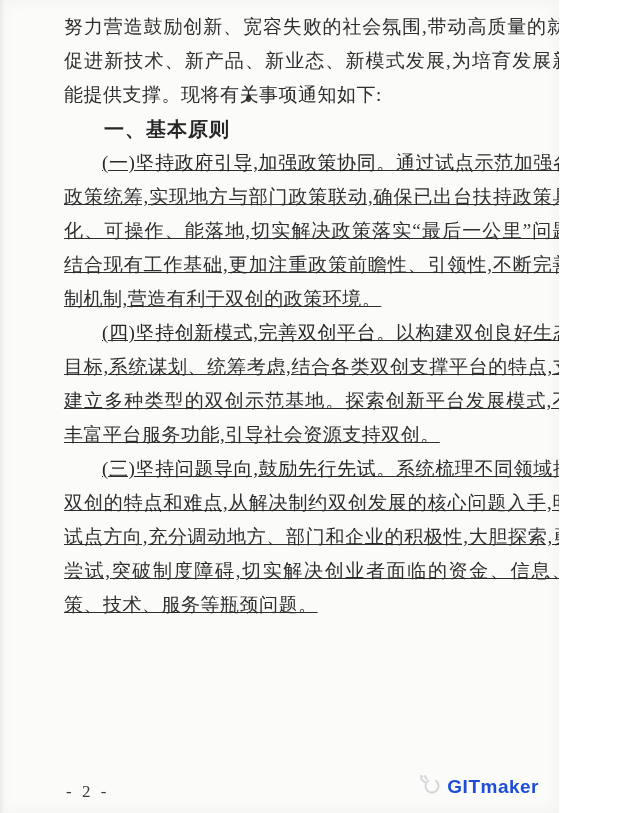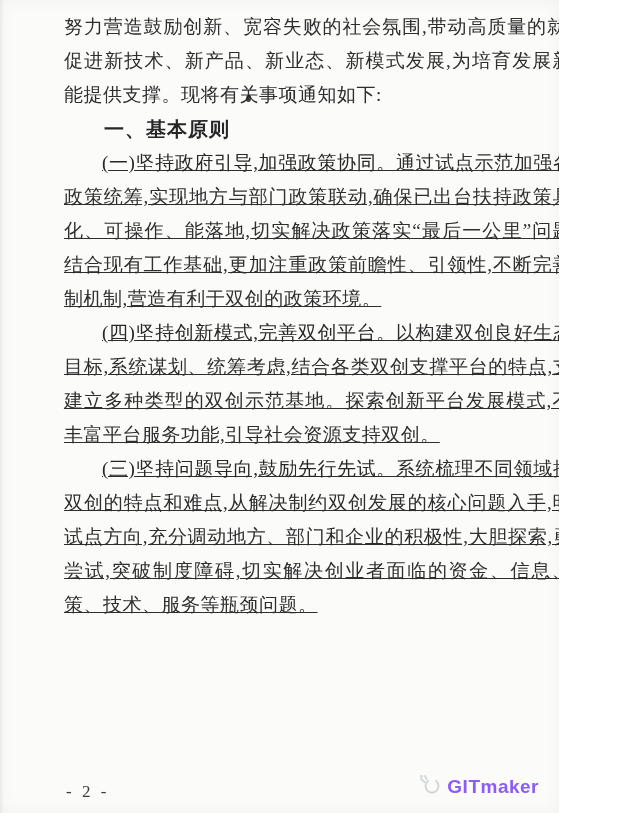--- a/index.html
+++ b/index.html
@@ -70,21 +70,21 @@
     right: 20px;
     bottom: 13px;
     display: flex;
     align-items: center;
     gap: 5px;
     font-family: "Liberation Sans", "DejaVu Sans", sans-serif;
     font-size: 19px;
     font-weight: 700;
     letter-spacing: 0.5px;
   }
-  .watermark-label { color: #8b5cf6; }
+  .watermark-label { color: #1d4ed8; }
   .watermark-logo { display: inline-block; opacity: 0.9; }
   .edge-left {
     position: absolute;
     left: 0; top: 0; bottom: 0;
     width: 4px;
     background: linear-gradient(to right, rgba(0,0,0,0.05), rgba(0,0,0,0));
   }
 </style>
 </head>
 <body>

